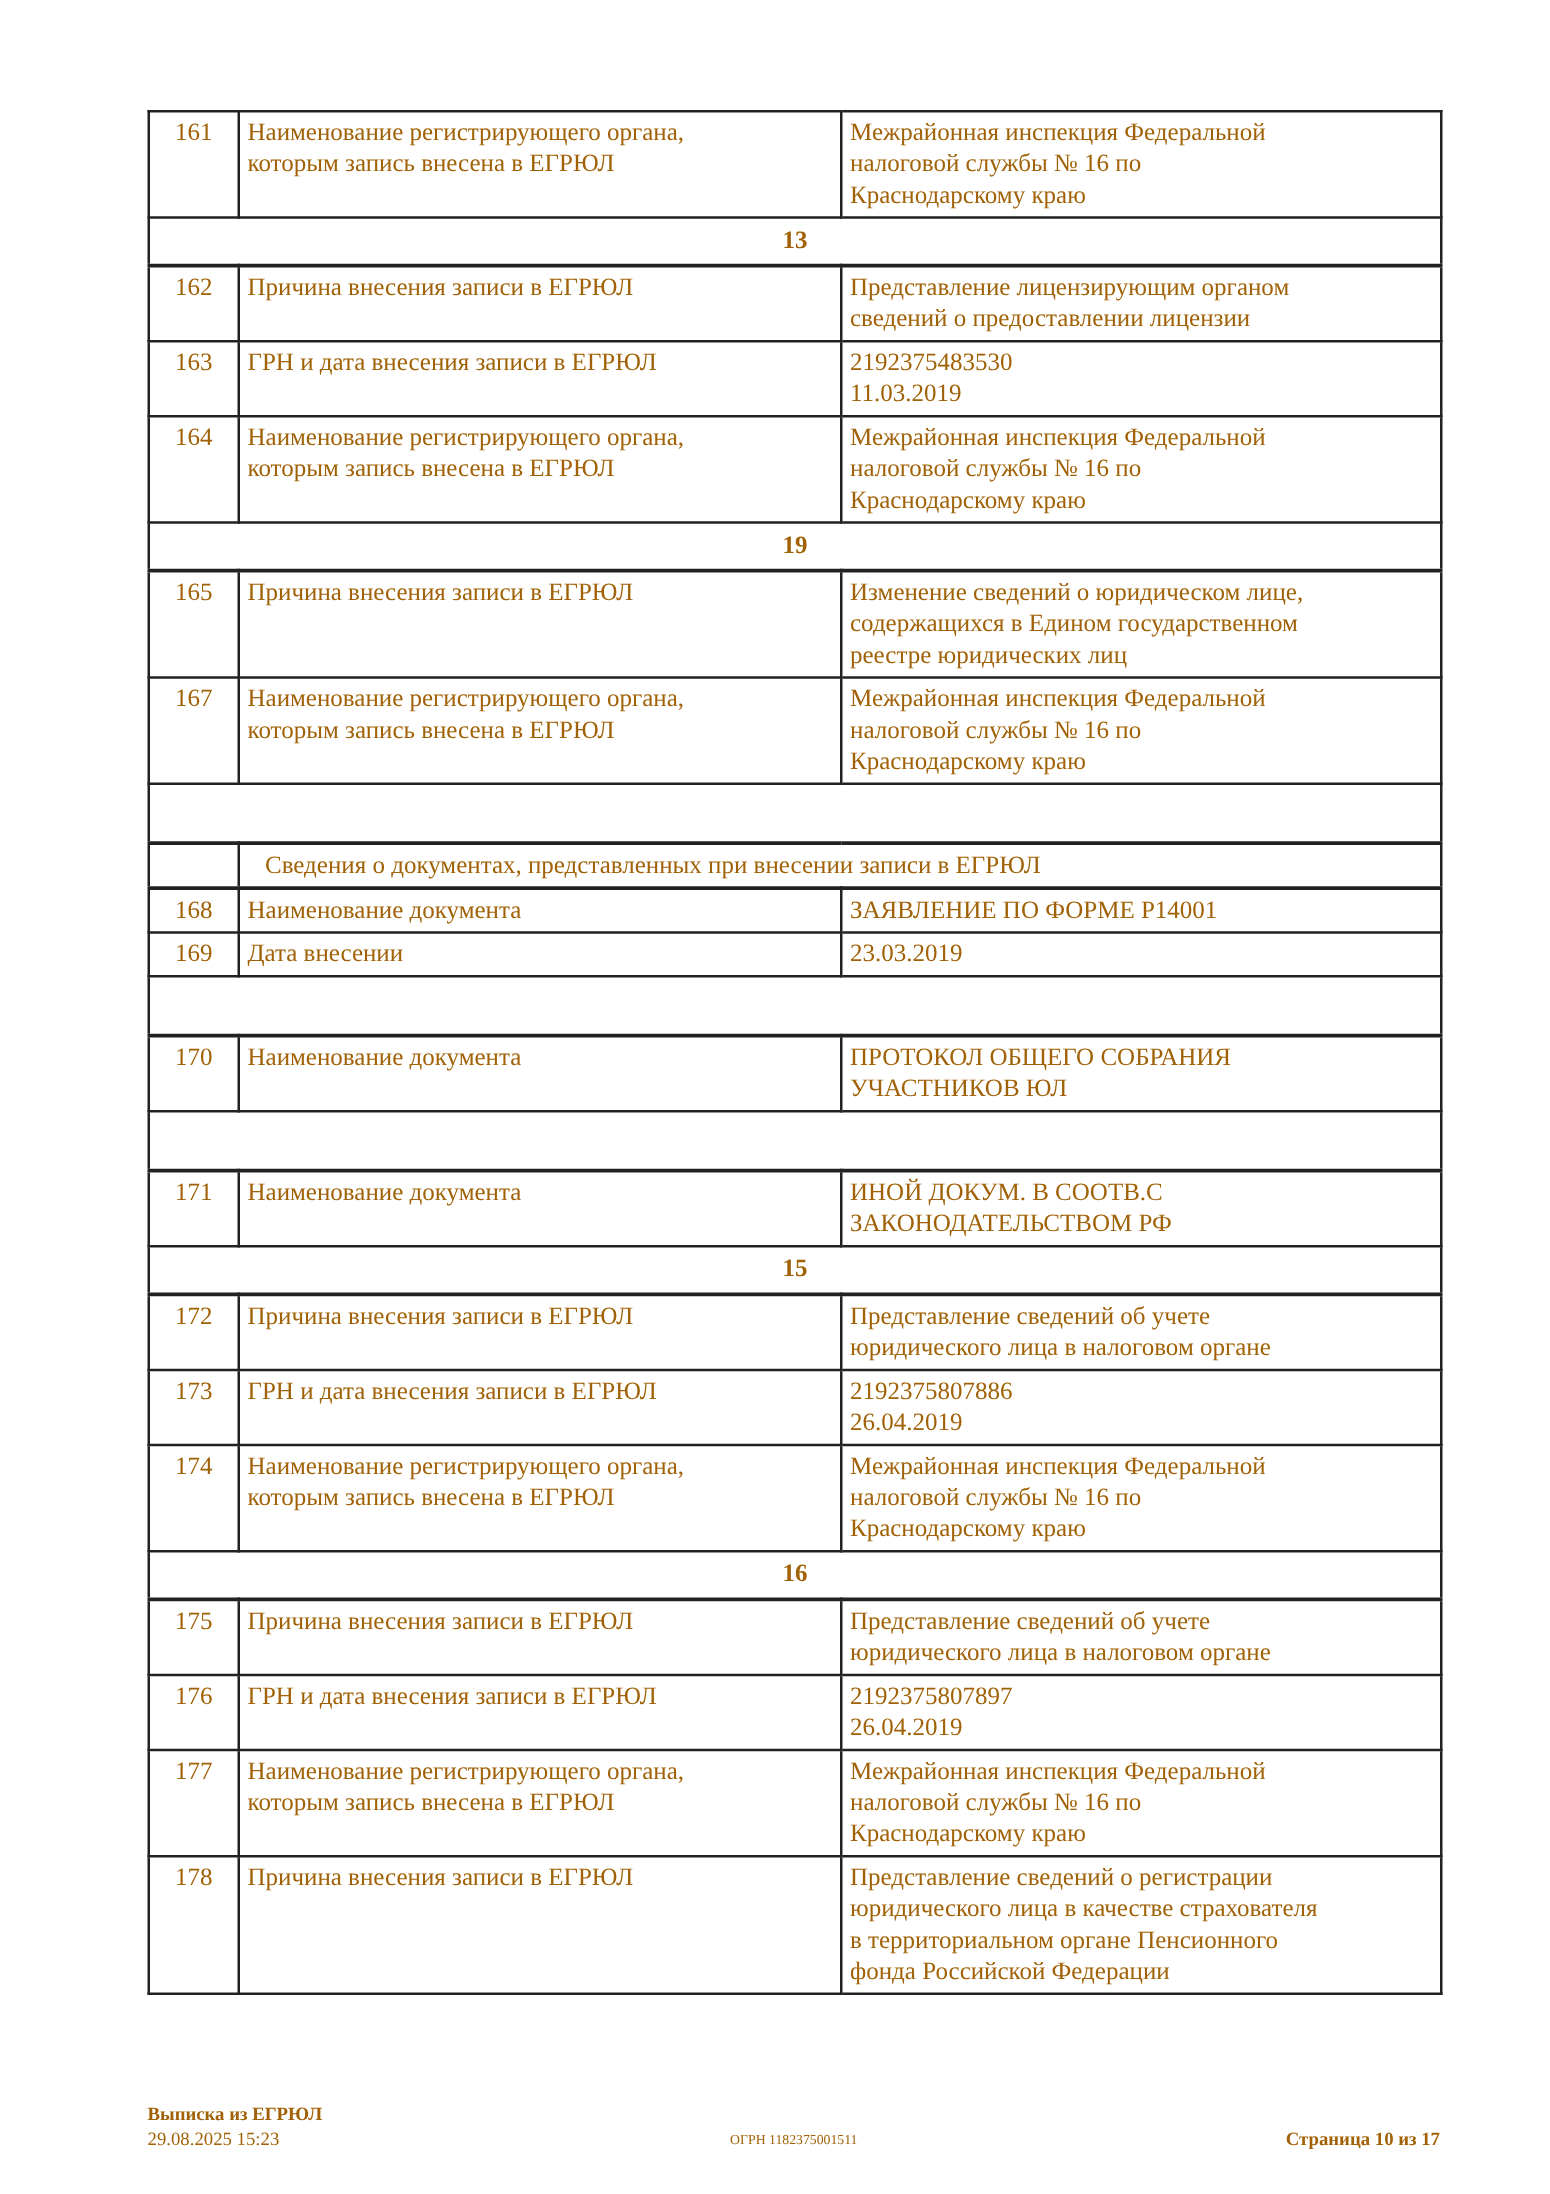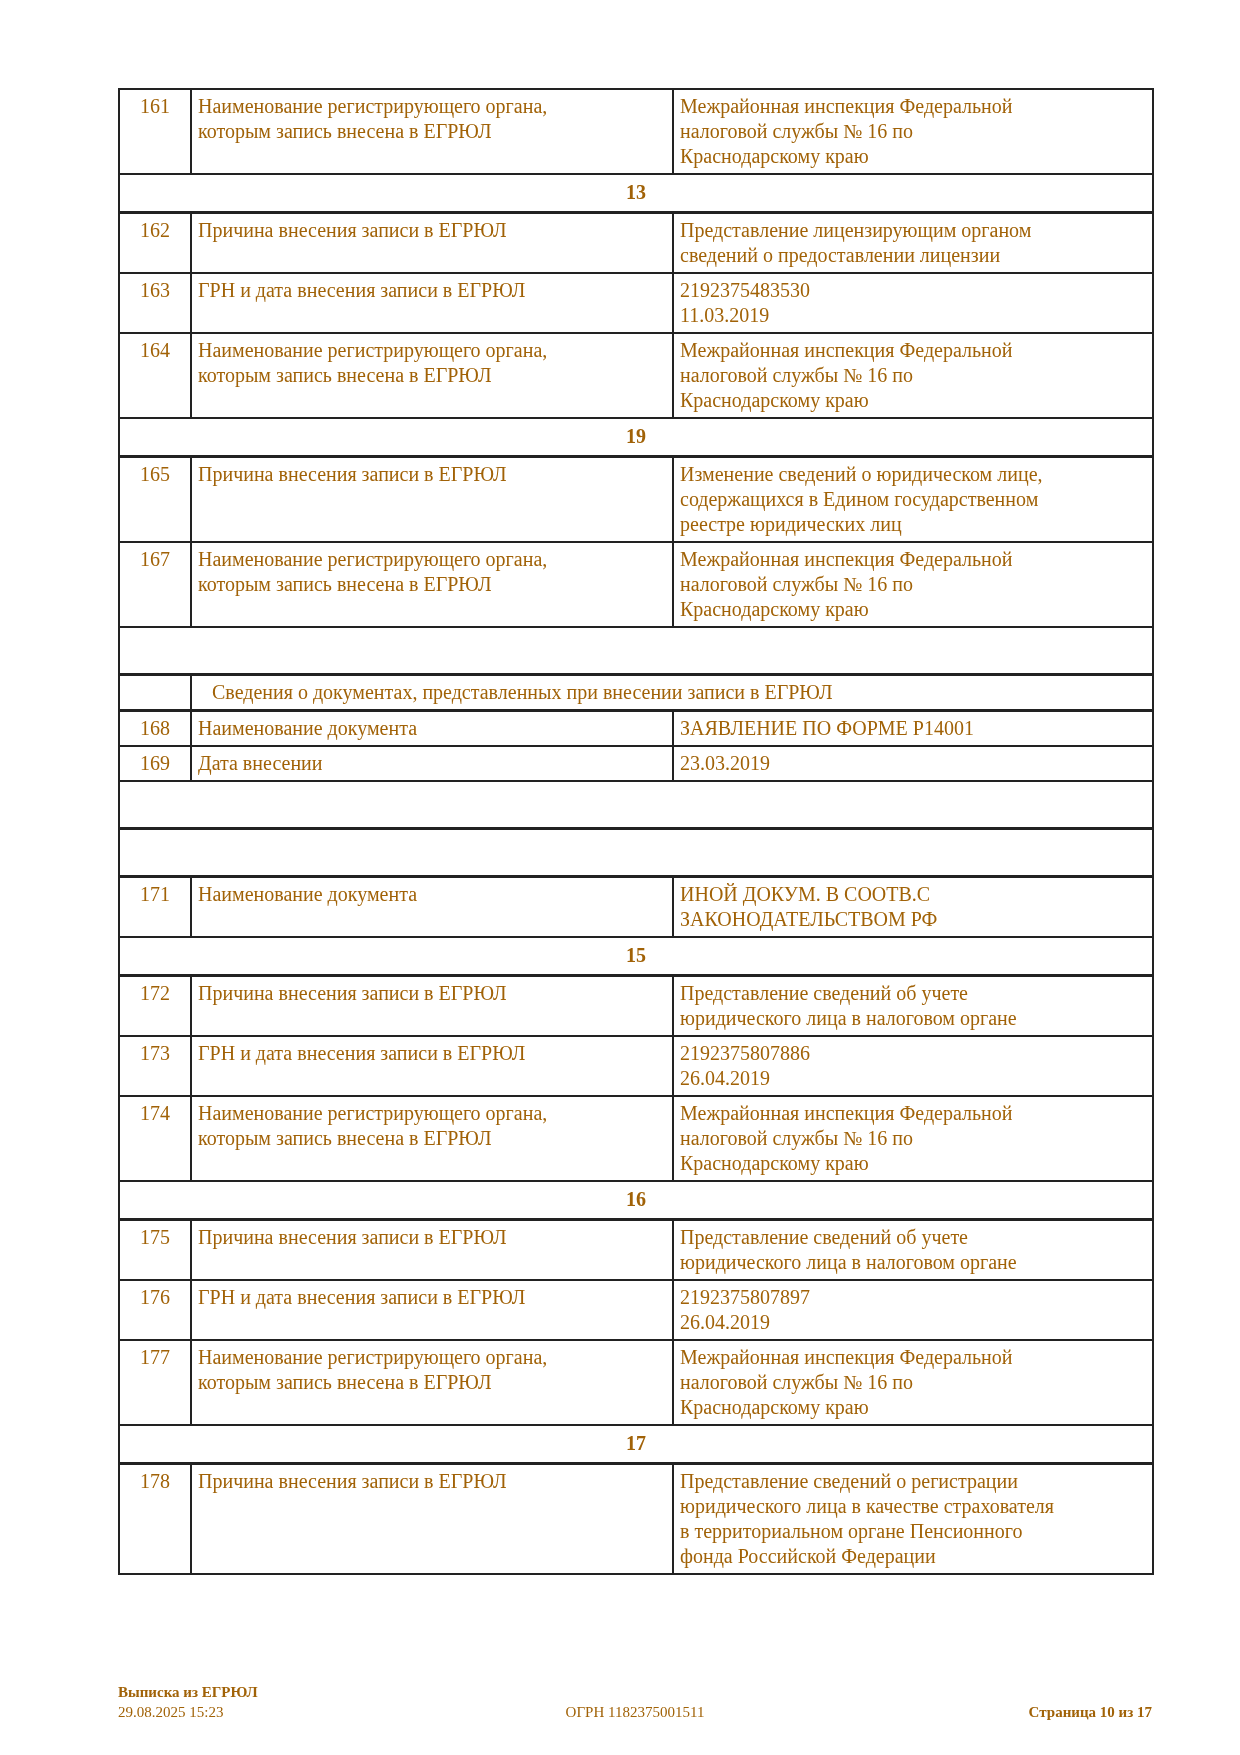--- a/index.html
+++ b/index.html
@@ -58,21 +58,21 @@
     font-size: 15px;
     line-height: 20px;
   }
   .footer-left .doc-type { font-weight: bold; }
   .footer-center {
     position: absolute;
     left: 118px;
     width: 1034px;
     top: 1702px;
     text-align: center;
-    font-size: 15px;
+    font-size: 11px;
     line-height: 20px;
   }
   .footer-right {
     position: absolute;
     right: 88px;
     top: 1702px;
     font-size: 15px;
     line-height: 20px;
     text-align: right;
     font-weight: bold;
@@ -152,20 +152,26 @@
           <td class="value">ЗАЯВЛЕНИЕ ПО ФОРМЕ Р14001</td>
         </tr>
         <tr class="field">
           <td class="num">169</td>
           <td class="label">Дата внесении</td>
           <td class="value">23.03.2019</td>
         </tr>
         <tr class="spacer">
           <td class="spacer-cell" colspan="3"></td>
         </tr>
+        <tr class="field">
+          <td class="num">170</td>
+          <td class="label">Наименование документа</td>
+          <td class="value">ПРОТОКОЛ ОБЩЕГО СОБРАНИЯ
+УЧАСТНИКОВ ЮЛ</td>
+        </tr>
         <tr class="spacer">
           <td class="spacer-cell" colspan="3"></td>
         </tr>
         <tr class="field">
           <td class="num">171</td>
           <td class="label">Наименование документа</td>
           <td class="value">ИНОЙ ДОКУМ. В СООТВ.С
 ЗАКОНОДАТЕЛЬСТВОМ РФ</td>
         </tr>
         <tr class="section">
@@ -206,23 +212,20 @@
           <td class="value">2192375807897
 26.04.2019</td>
         </tr>
         <tr class="field">
           <td class="num">177</td>
           <td class="label">Наименование регистрирующего органа,
 которым запись внесена в ЕГРЮЛ</td>
           <td class="value">Межрайонная инспекция Федеральной
 налоговой службы № 16 по
 Краснодарскому краю</td>
-        </tr>
-        <tr class="section">
-          <td class="section-num" colspan="3">17</td>
         </tr>
         <tr class="field">
           <td class="num">178</td>
           <td class="label">Причина внесения записи в ЕГРЮЛ</td>
           <td class="value">Представление сведений о регистрации
 юридического лица в качестве страхователя
 в территориальном органе Пенсионного
 фонда Российской Федерации</td>
         </tr>
       </tbody>

